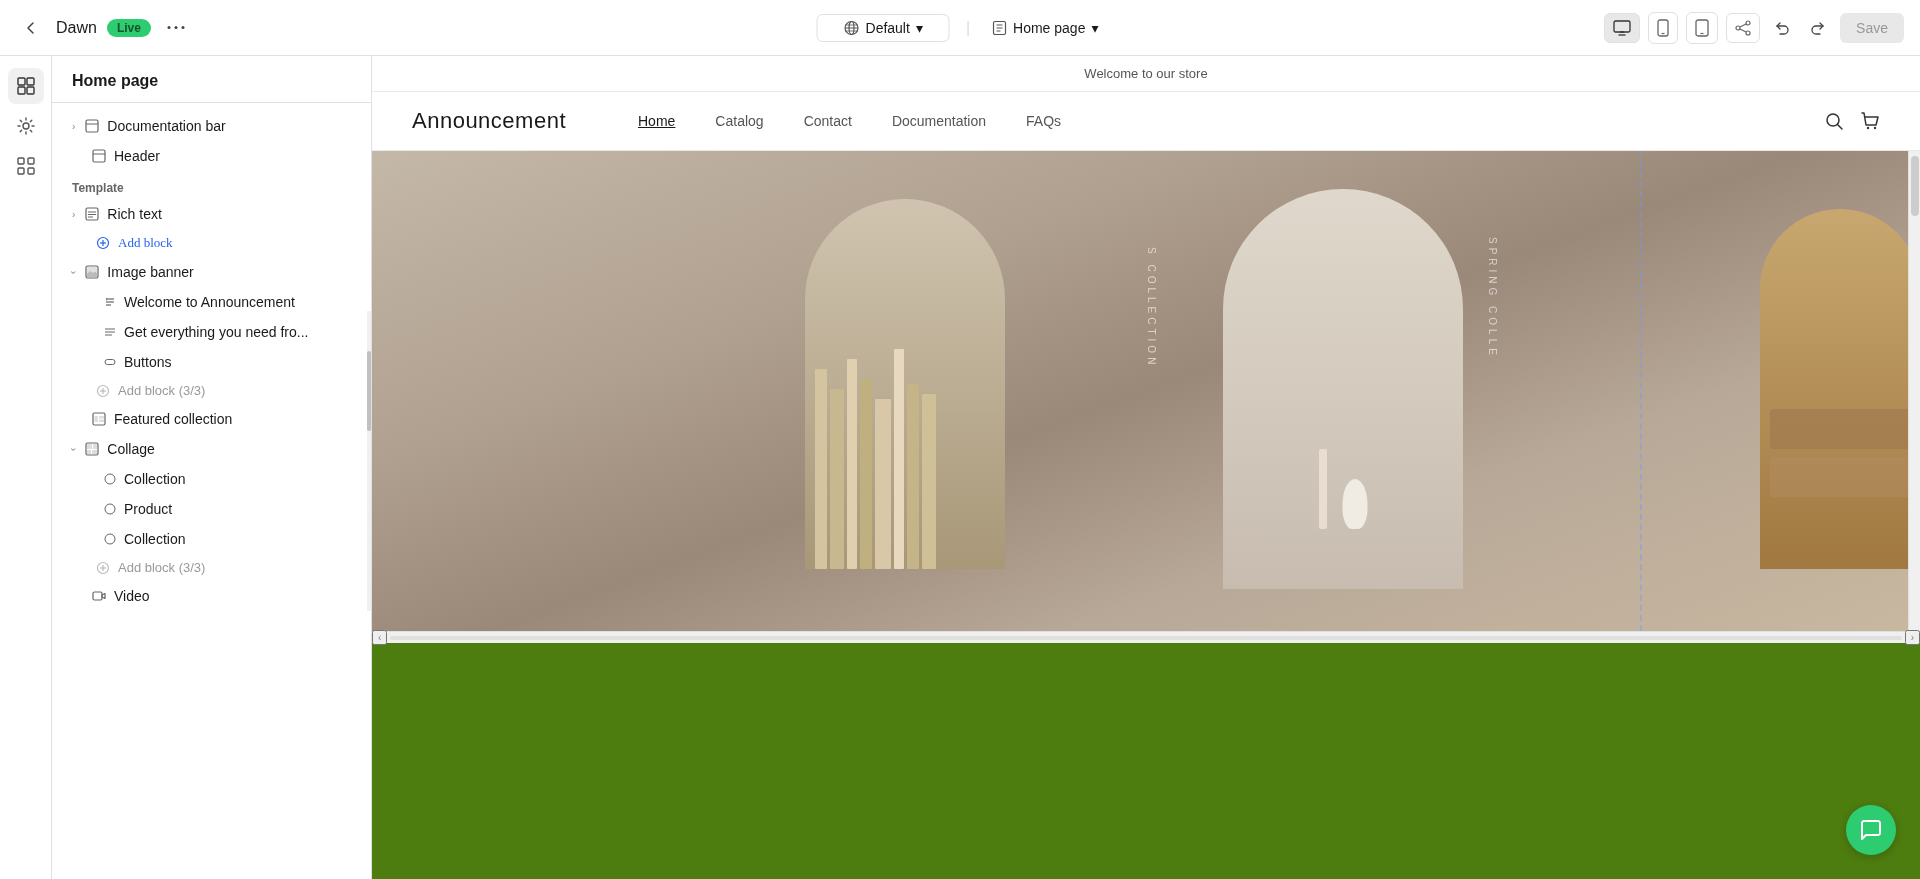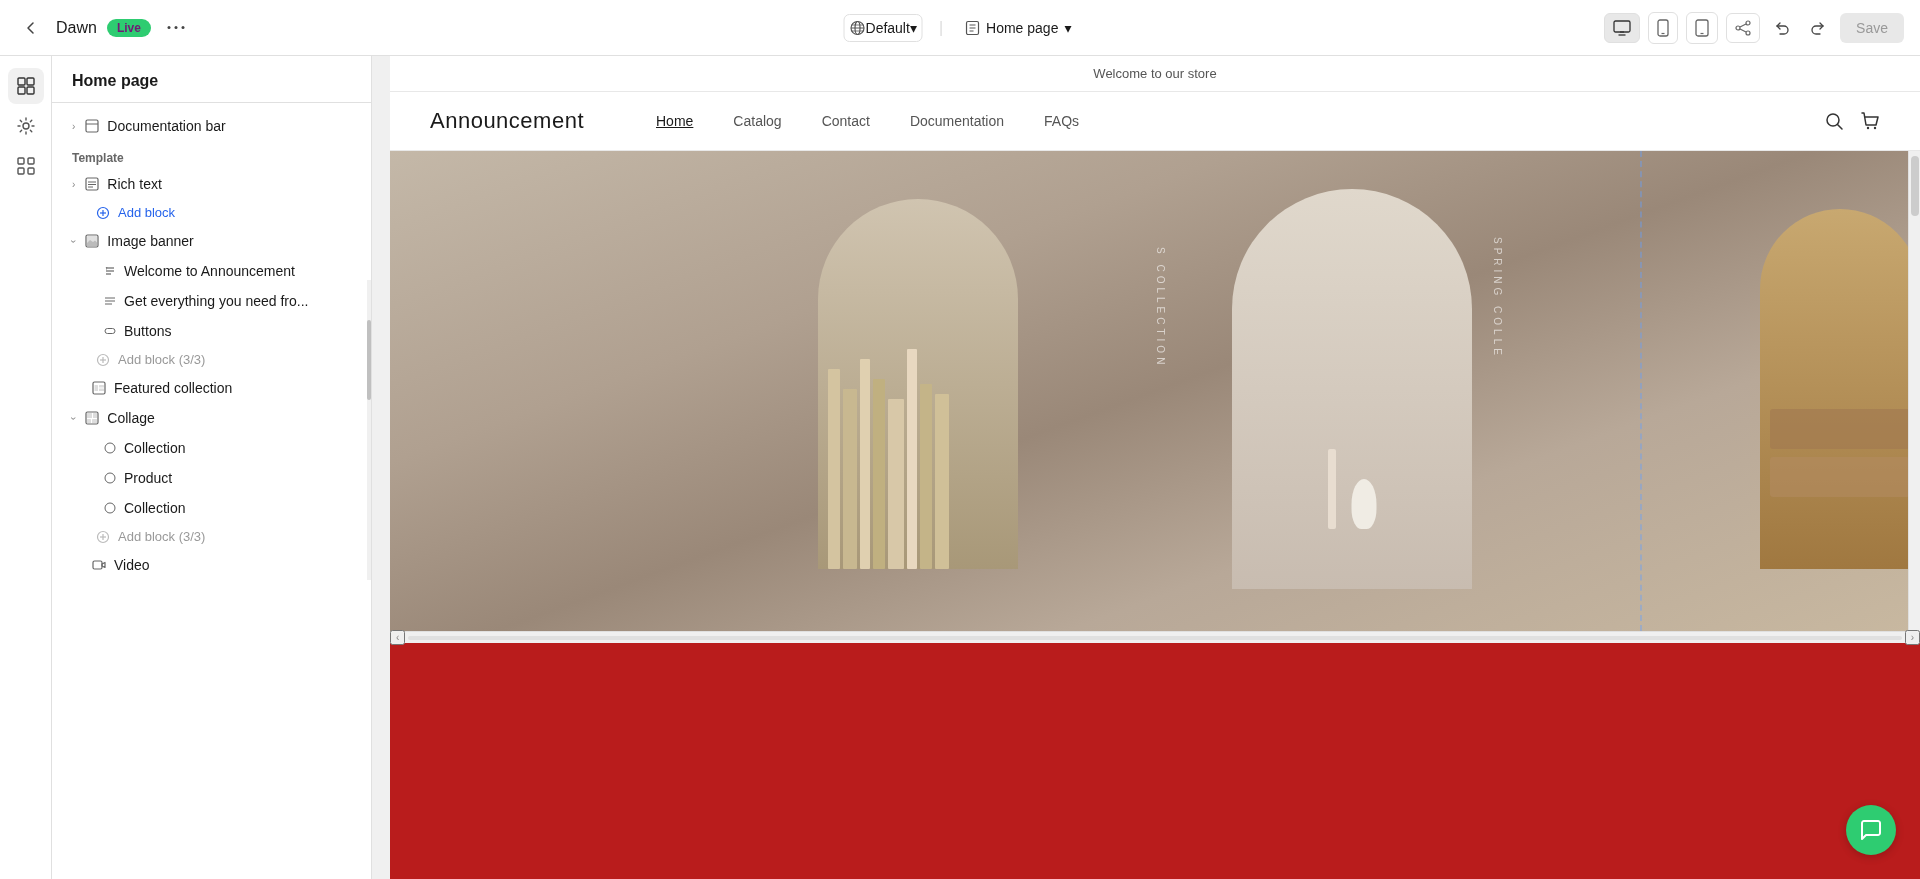--- a/index.html
+++ b/index.html
@@ -10,24 +10,24 @@
       display: flex; align-items: center; height: 56px;
       background: #fff; border-bottom: 1px solid #e0e0e0;
       padding: 0 16px; gap: 12px; position: relative; z-index: 10;
     }
     .topbar-left { display: flex; align-items: center; gap: 10px; flex: 1; }
     .topbar-center { display: flex; align-items: center; gap: 16px; position: absolute; left: 50%; transform: translateX(-50%); }
     .topbar-right { display: flex; align-items: center; gap: 8px; margin-left: auto; }
 
     .back-btn { background: none; border: none; cursor: pointer; padding: 6px; border-radius: 6px; display: flex; align-items: center; color: #444; }
     .app-name { font-size: 16px; font-weight: 500; color: #1a1a1a; }
-    .live-badge { background: #2ecc71; color: #701a75; font-size: 12px; font-weight: 600; padding: 2px 10px; border-radius: 20px; }
+    .live-badge { background: #2ecc71; color: #14532d; font-size: 12px; font-weight: 600; padding: 2px 10px; border-radius: 20px; }
     .more-btn { background: none; border: none; cursor: pointer; padding: 6px; border-radius: 6px; color: #444; font-size: 18px; display: flex; align-items: center; }
 
-    .default-dropdown { display: flex; align-items: center; gap: 0; background: none; border: 1px solid #e0e0e0; border-radius: 6px; padding: 5px 5px; cursor: pointer; font-size: 14px; color: #1a1a1a; }
+    .default-dropdown { display: flex; align-items: center; gap: 6px; background: none; border: 1px solid #e0e0e0; border-radius: 6px; padding: 5px 26px; cursor: pointer; font-size: 14px; color: #1a1a1a; }
     .globe-icon { width: 16px; height: 16px; }
     .page-dropdown { display: flex; align-items: center; gap: 6px; background: none; border: none; cursor: pointer; font-size: 14px; color: #1a1a1a; padding: 5px; }
 
     .view-btn { background: none; border: 1px solid #e0e0e0; border-radius: 6px; padding: 6px 8px; cursor: pointer; color: #444; display: flex; align-items: center; }
     .view-btn.active { background: #e8e8e8; }
     .undo-btn, .redo-btn { background: none; border: none; cursor: pointer; padding: 6px; border-radius: 6px; color: #444; display: flex; align-items: center; }
     .save-btn { background: #e8e8e8; color: #999; border: none; border-radius: 6px; padding: 7px 16px; font-size: 14px; cursor: default; }
 
     
     .main-layout { display: flex; height: calc(100vh - 56px); }
@@ -45,28 +45,28 @@
     .sidebar-content::-webkit-scrollbar { width: 4px; }
     .sidebar-content::-webkit-scrollbar-thumb { background: #ccc; border-radius: 2px; }
 
     .sidebar-item { display: flex; align-items: center; gap: 8px; padding: 7px 20px; cursor: pointer; font-size: 14px; color: #1a1a1a; }
     .sidebar-item .chevron { font-size: 10px; color: #888; margin-right: 2px; }
     .sidebar-item .item-icon { color: #666; display: flex; align-items: center; }
     .sidebar-item .item-label { flex: 1; }
 
     .sidebar-section-label { padding: 10px 20px 4px; font-size: 12px; font-weight: 600; color: #666; text-transform: none; }
 
-    .add-block-item { display: flex; align-items: center; gap: 8px; padding: 6px 20px 6px 44px; cursor: pointer; font-size: 13px; color: #2563eb; }
+    .add-block-item { display: flex; align-items: center; gap: 8px; padding: 6px 20px 6px 44px; cursor: pointer; font-size: 13px; color: #2563eb; font-family: Liberation Serif, serif; }
     .add-block-disabled { display: flex; align-items: center; gap: 8px; padding: 6px 20px 6px 44px; cursor: pointer; font-size: 13px; color: #999; }
 
     .sub-item { padding-left: 52px; }
 
     
     .preview-area { flex: 1; display: flex; flex-direction: column; overflow: hidden; position: relative; }
-    .preview-frame { flex: 1; background: #b91c1c; overflow: hidden; position: relative; margin-left: 18px; }
+    .preview-frame { flex: 1; background: #4d7c0f; overflow: hidden; position: relative; }
 
     
     .store-announcement { background: #fff; text-align: center; padding: 10px; font-size: 13px; color: #555; border-bottom: 1px solid #e8e8e8; }
     .store-nav { display: flex; align-items: center; padding: 16px 40px; border-bottom: 1px solid #e8e8e8; background: #fff; }
     .store-logo { font-size: 22px; font-weight: 400; color: #1a1a1a; letter-spacing: 0.5px; margin-right: 60px; }
     .store-nav-links { display: flex; gap: 28px; flex: 1; }
     .nav-link { font-size: 14px; color: #555; cursor: pointer; text-decoration: none; padding-left: 12px; }
     .nav-link.active { text-decoration: underline; color: #1a1a1a; }
     .store-nav-icons { display: flex; gap: 16px; margin-left: auto; }
 
@@ -214,20 +214,30 @@
         <span class="chevron">›</span>
         <span class="item-icon">
           <svg width="14" height="14" viewBox="0 0 14 14" fill="none">
               <rect x="1" y="1" width="12" height="12" rx="1.5" stroke="#666" stroke-width="1.2"></rect>
               <line x1="1" y1="5" x2="13" y2="5" stroke="#666" stroke-width="1"></line>
             </svg>
         </span>
         <span class="item-label">Documentation bar</span>
       </div>
 
+      <div class="sidebar-item">
+        <span style="width:12px"></span>
+        <span class="item-icon">
+          <svg width="14" height="14" viewBox="0 0 14 14" fill="none">
+              <rect x="1" y="1" width="12" height="12" rx="1.5" stroke="#666" stroke-width="1.2"></rect>
+              <line x1="1" y1="5" x2="13" y2="5" stroke="#666" stroke-width="1"></line>
+            </svg>
+        </span>
+        <span class="item-label">Header</span>
+      </div>
 
       <div class="sidebar-section-label">Template</div>
 
       <div class="sidebar-item">
         <span class="chevron">›</span>
         <span class="item-icon">
           <svg width="14" height="14" viewBox="0 0 14 14" fill="none">
               <rect x="1" y="1" width="12" height="12" rx="1.5" stroke="#666" stroke-width="1.2"></rect>
               <line x1="3" y1="5" x2="11" y2="5" stroke="#666" stroke-width="1"></line>
               <line x1="3" y1="7.5" x2="11" y2="7.5" stroke="#666" stroke-width="1"></line>

